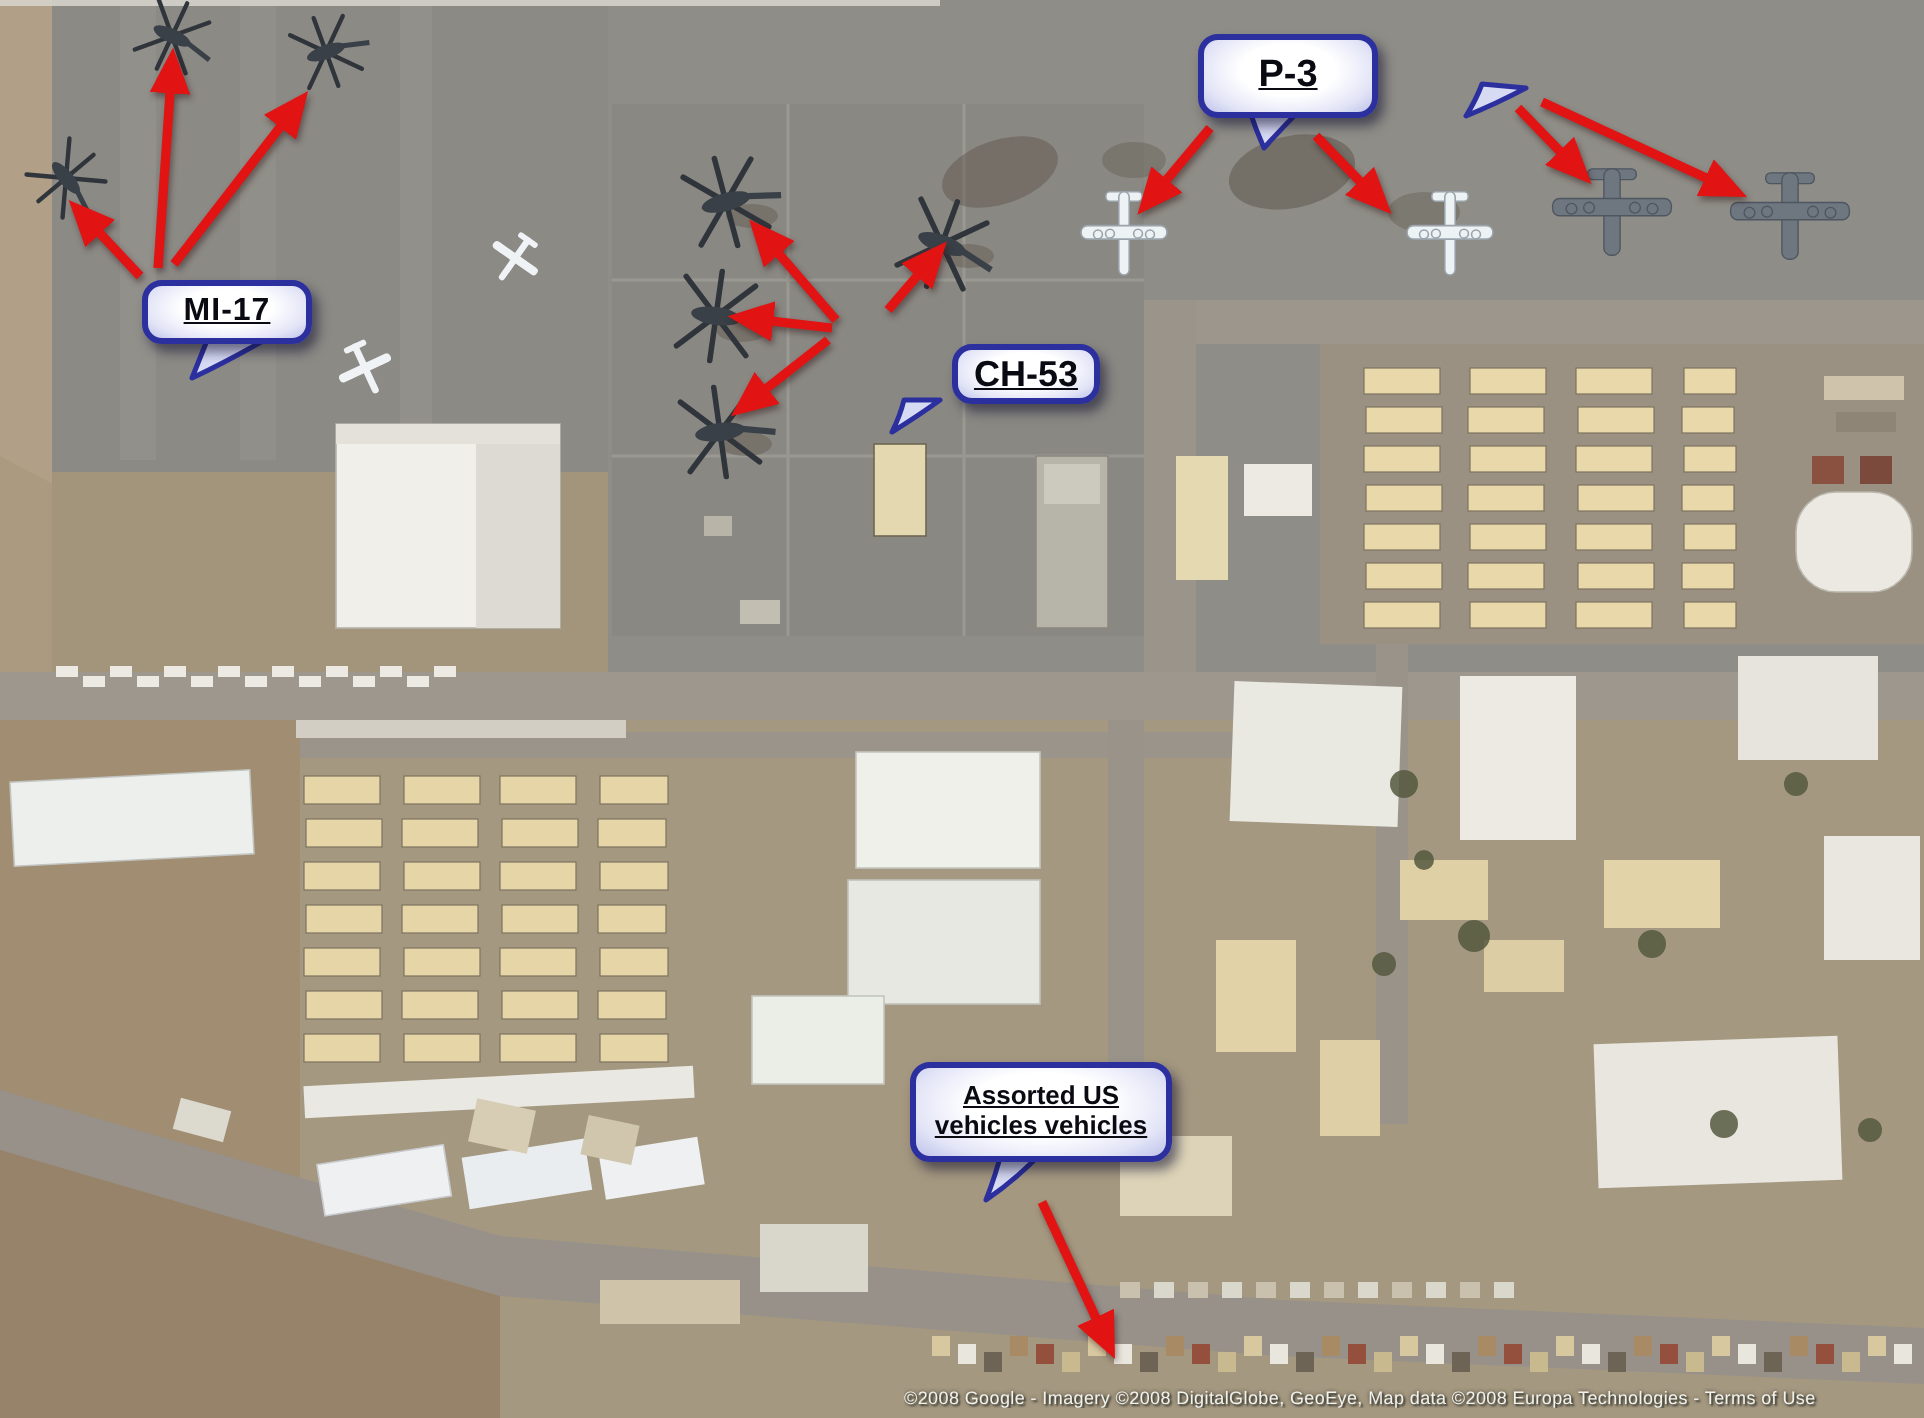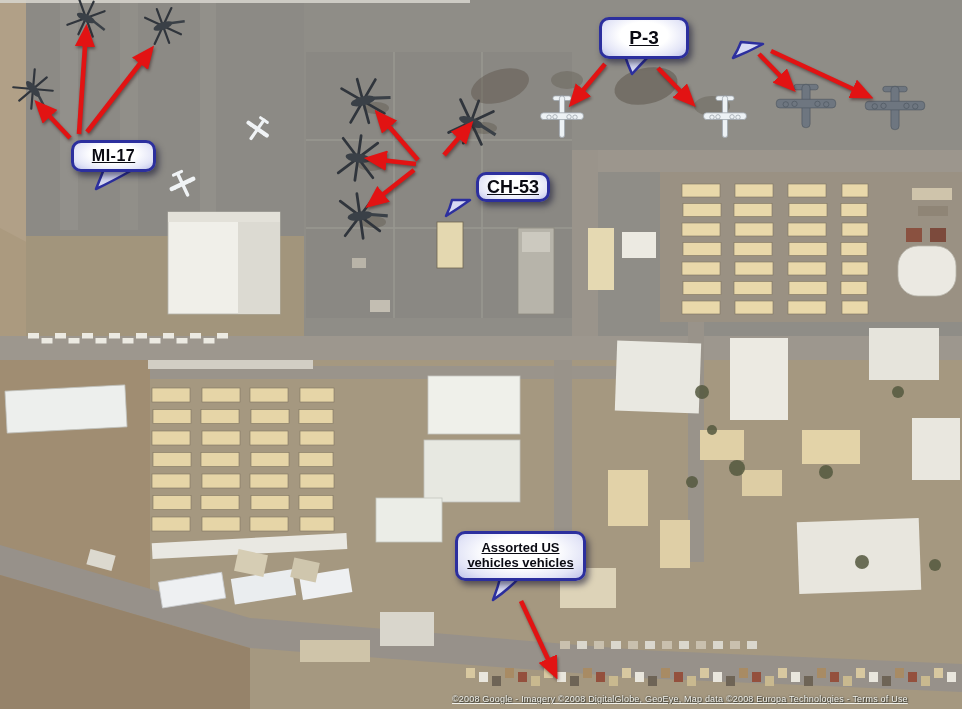--- a/index.html
+++ b/index.html
@@ -18,21 +18,21 @@
     text-decoration:underline;
   }
   #co-mi17{left:71px;top:140px;width:85px;height:32px;font-size:16px;letter-spacing:.5px;}
   #co-ch53{left:432px;top:172px;width:74px;height:30px;font-size:18px;margin-left:44px;}
   #co-p3{left:599px;top:17px;width:90px;height:42px;font-size:19px;}
   #co-c130{left:718px;top:11px;width:114px;height:34px;font-size:19px;}
   #co-veh{left:455px;top:531px;width:131px;height:50px;font-size:13px;}
   .attribution{
     position:absolute;left:452px;top:694px;width:510px;
     font-size:9px;color:#f2f2ec;white-space:nowrap;overflow:hidden;
-    text-shadow:1px 1px 1px #3c3c34,0 0 2px #3c3c34;letter-spacing:.2px;text-decoration:underline;
+    text-shadow:1px 1px 1px #3c3c34,0 0 2px #3c3c34;letter-spacing:.2px;
   }
 </style>
 </head>
 <body>
 
 <div class="stage">
 
 <svg class="scene" id="scene" width="962" height="709" viewBox="0 0 962 709">
   <defs>
     <marker id="ah" markerWidth="5" markerHeight="4.4" refX="3.2" refY="2.2" orient="auto">

